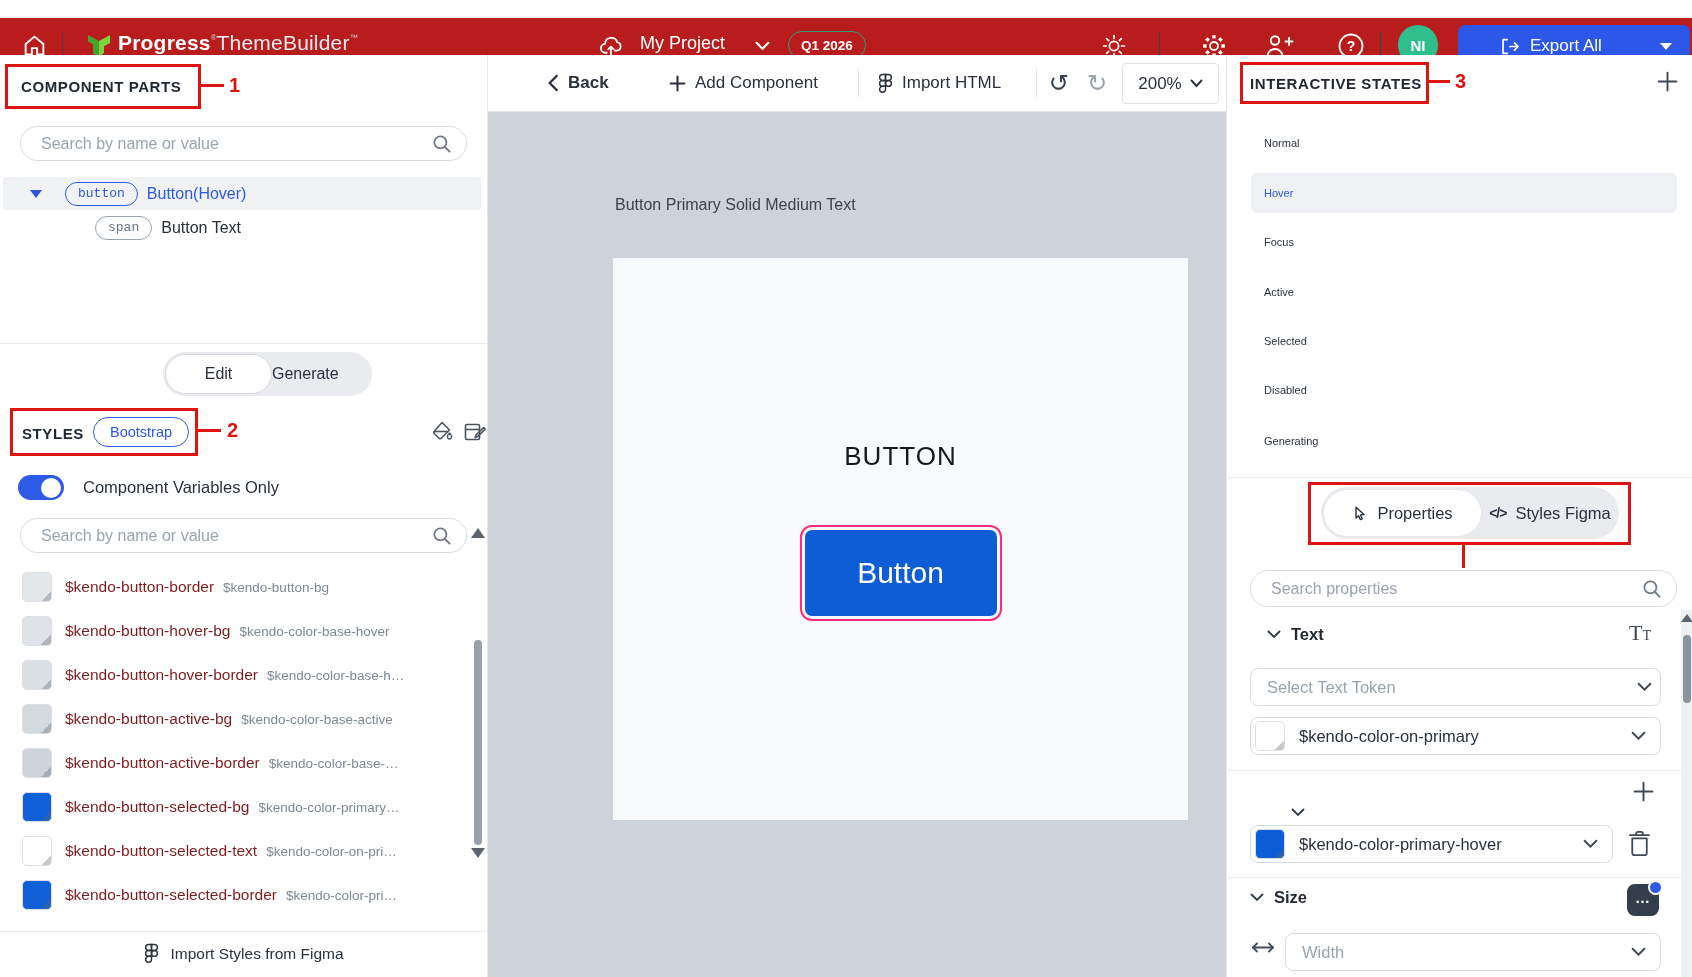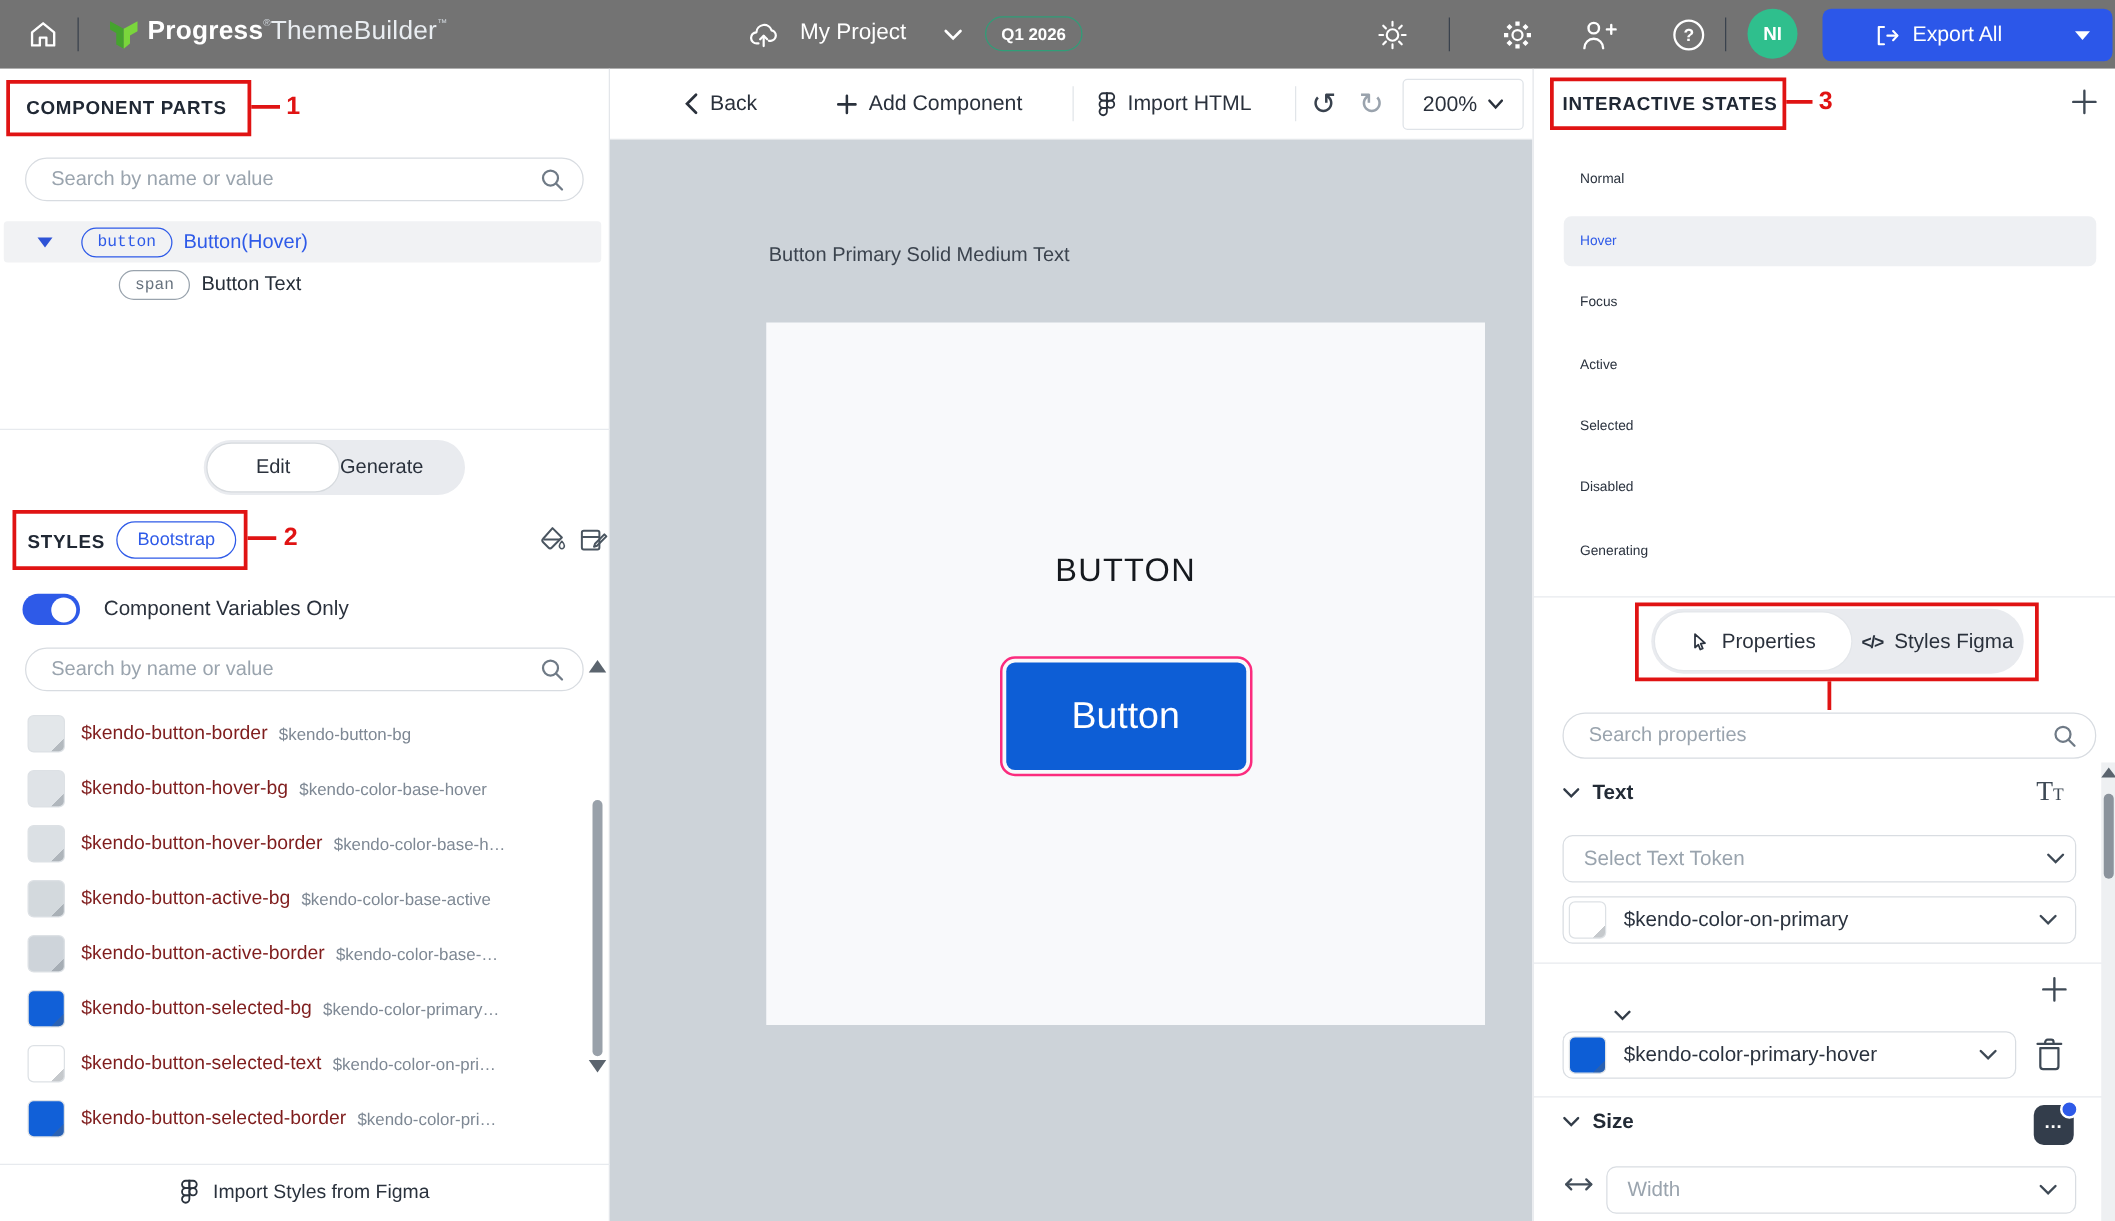--- a/index.html
+++ b/index.html
@@ -3,21 +3,21 @@
 <meta charset="utf-8">
 <style>
   html,body{margin:0;padding:0;}
   body{width:1692px;height:977px;position:relative;overflow:hidden;
        font-family:"Liberation Sans",sans-serif;background:#ffffff;
        -webkit-font-smoothing:antialiased;}
   .abs{position:absolute;}
   svg{display:block;}
 
   
-  #topbar{position:absolute;left:0;top:0;width:1692px;height:55px;background:#737373;}
+  #topbar{position:absolute;left:0;top:18px;width:1692px;height:55px;background:#b91c1c;}
   #topbar .vdiv{position:absolute;top:14px;width:1px;height:27px;background:#3a424d;}
   .brand-bold{font-size:21px;font-weight:700;color:#ffffff;letter-spacing:.2px;}
   .brand-reg{font-size:8px;color:#cfd5db;vertical-align:10px;}
   .brand-light{font-size:21px;font-weight:300;color:#e9edf1;letter-spacing:.2px;}
   .brand-tm{font-size:8px;color:#cfd5db;vertical-align:10px;}
   .proj-label{font-size:18px;font-weight:500;color:#ffffff;}
   .q-badge{position:absolute;left:788px;top:13px;height:26px;padding:0 12px;border:1.5px solid #2f9e78;
            border-radius:14px;display:flex;align-items:center;font-size:13.5px;font-weight:600;color:#ffffff;}
   .avatar{position:absolute;left:1398px;top:7px;width:40px;height:40px;border-radius:50%;
           display:flex;align-items:center;justify-content:center;font-size:15px;font-weight:700;color:#fff;}
@@ -302,21 +302,21 @@
           <circle cx="9.8" cy="9.9" r="2.8"></circle>
           <path d="M7 12.7H4.2a2.8 2.8 0 1 0 2.8 2.8z"></path>
         </svg>
     </span>
     <span>Import Styles from Figma</span>
   </div>
 </div>
 
 <div id="center">
   <div id="toolbar">
-    <div class="tb-item" style="left:60px;">
+    <div class="tb-item" style="left:60px;font-weight:bold;">
       <svg width="11" height="18" viewBox="0 0 10 16" fill="none" stroke="#2a313c" stroke-width="2" stroke-linecap="round">
           <polyline points="8,1.5 1.5,8 8,14.5"></polyline>
         </svg>
       <span>Back</span>
     </div>
     <div class="tb-item" style="left:181px;">
       <svg width="17" height="17" viewBox="0 0 16 16" fill="none" stroke="#2a313c" stroke-width="1.9" stroke-linecap="round">
           <path d="M8 1.5v13M1.5 8h13"></path>
         </svg>
       <span>Add Component</span>
@@ -392,21 +392,21 @@
   <div class="search-pill" style="left:23px;top:515px;width:427px;height:37px;">
     <input placeholder="Search properties" style="">
     <span>
       <svg width="20" height="20" viewBox="0 0 20 20" fill="none" stroke="#6f7a86" stroke-width="1.8" stroke-linecap="round">
           <circle cx="8.4" cy="8.4" r="6"></circle>
           <path d="M13 13l4.6 4.6"></path>
         </svg>
     </span>
   </div>
 
-  <div class="sec-head" style="left:23px;top:570px;">
+  <div class="sec-head" style="left:40px;top:570px;">
     <svg width="14" height="9" viewBox="0 0 14 9" fill="none" stroke="#323c48" stroke-width="1.9" stroke-linecap="round">
         <polyline points="1.5,1.5 7,7 12.5,1.5"></polyline>
       </svg>
     <span>Text</span>
   </div>
   <div class="abs tt-icon" style="left:402px;top:565px;">
       <span style="font-size:22px;">T</span>
       <span style="font-size:14px;">T</span>
     </div>
 

